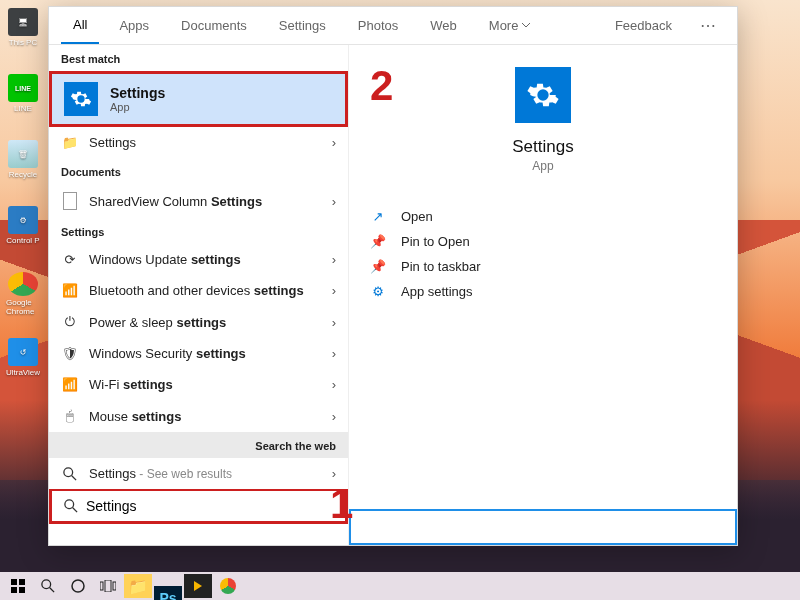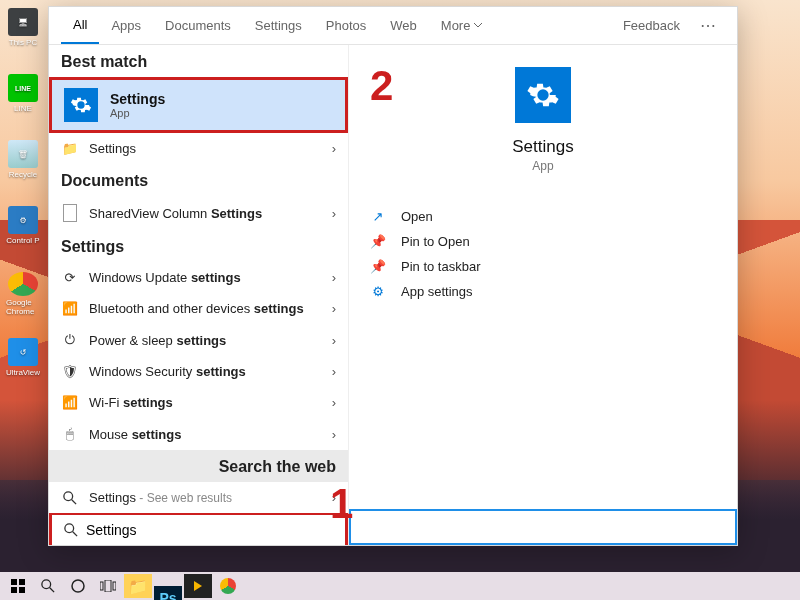--- a/index.html
+++ b/index.html
@@ -23,33 +23,33 @@
   .dicon .box { width:30px; height:28px; border-radius:3px; display:flex; align-items:center; justify-content:center;}
   .dicon.thispc .box{background:#3d4042;}
   .dicon.line .box{background:#00c300; color:#fff; font-size:7px; font-weight:bold;}
   .dicon.recycle .box{background:linear-gradient(#cfe8f7,#9cc);}
   .dicon.cpanel .box{background:#2b7cc4;}
   .dicon.chrome .box{background:conic-gradient(#ea4335 0 33%, #34a853 0 66%, #fbbc05 0); border-radius:50%;}
   .dicon.uv .box{background:#1f8fe8;}
 
   
   .panel { position:absolute; left:48px; top:6px; width:690px; height:540px; background:#fff; border:1px solid #d8d8d8; box-shadow:0 6px 28px rgba(0,0,0,.25);}
-  .tabs { display:flex; align-items:center; gap:0; height:38px; border-bottom:1px solid #e4e4e4; padding:0 12px; font-size:13px; color:#666; }
+  .tabs { display:flex; align-items:center; gap:8px; height:38px; border-bottom:1px solid #e4e4e4; padding:0 12px; font-size:13px; color:#666; }
   .tabs .tab { padding:0 12px; height:100%; display:flex; align-items:center; cursor:pointer;}
   .tabs .tab.active { color:#000; border-bottom:2px solid #0078d7;}
   .tabs .more svg{margin-left:4px;}
   .tabs .spacer{flex:1;}
   .tabs .fb{font-size:13px;}
   .tabs .dots{font-size:16px; padding:0 8px; letter-spacing:1px;}
 
   .body { display:flex; height:calc(100% - 38px); }
   .left { width:300px; border-right:1px solid #eee; overflow-y:auto; font-size:13px; }
   .right { flex:1; padding:14px 20px; position:relative;}
 
-  .sect-hdr { padding:8px 12px 6px; font-size:16px; font-weight:600; color:#222;}
+  .sect-hdr { padding:8px 12px 6px; font-size:11px; font-weight:600; color:#222;}
   .sect-hdr.grey { background:#eaeaea;text-align:right; }
 
   .best { display:flex; align-items:center; gap:12px; padding:8px 12px; background:#cfe3fb; border:3px solid #cc1f1f; }
   .best .gw { width:34px; height:34px; background:#0078d7; display:flex; align-items:center; justify-content:center;}
   .best .t { font-weight:600; font-size:14px; color:#111;}
   .best .s { font-size:11px; color:#555;}
 
   .row { display:flex; align-items:center; gap:10px; padding:8px 12px; cursor:pointer; position:relative;}
   .row .chev{position:absolute; right:12px; color:#555;}
   .row .ic{width:18px; display:flex; justify-content:center; color:#333;}

